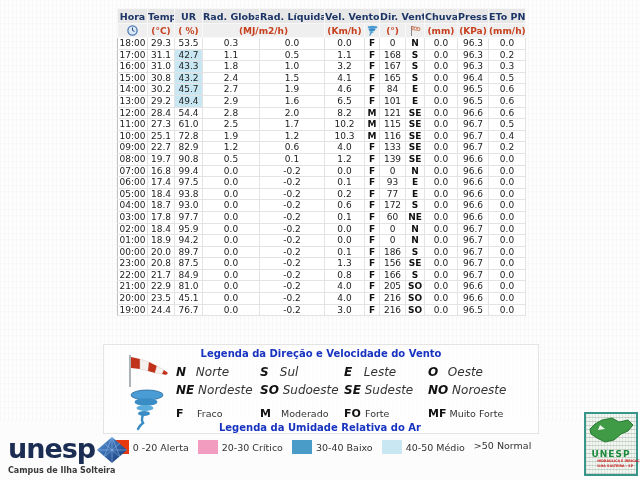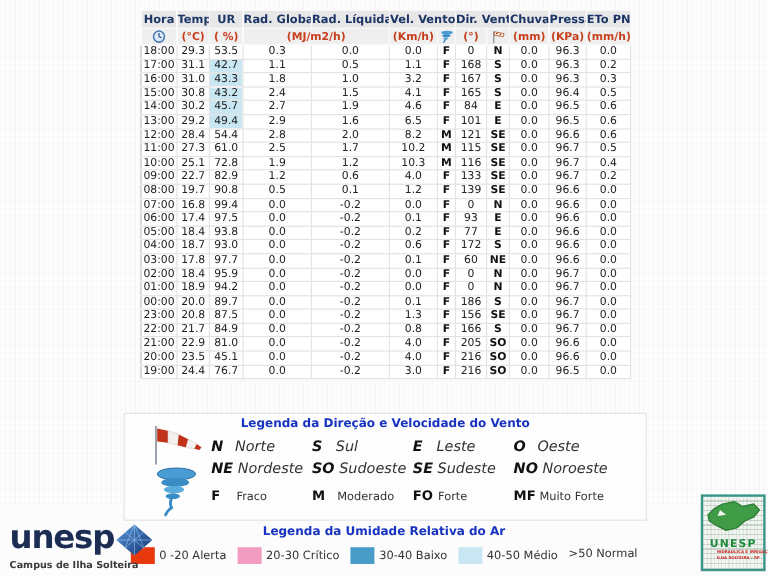--- a/index.html
+++ b/index.html
@@ -39,21 +39,21 @@
   .tornado-icon{position:absolute;left:24px;top:44px;}
   .dir-row{position:absolute;left:72px;display:flex;}
   .dir-row .entry{width:84px;font-size:12px;color:#333;font-style:italic;}
   .dir-row .entry b{color:#111;display:inline-block;min-width:16px;}
   .row1{top:20px;} .row2{top:38px;}
   .speed-row{position:absolute;left:72px;top:62px;display:flex;}
   .speed-row .entry{width:84px;font-size:9.5px;color:#333;}
   .speed-row .entry b{color:#111;font-size:11px;display:inline-block;min-width:18px;}
 
   
-  .hum-legend{position:absolute;left:103px;top:438px;width:434px;}
+  .hum-legend{position:absolute;left:103px;top:422px;width:434px;}
   .hum-title{text-align:center;color:#1733c0;font-size:10px;font-weight:bold;}
   .hum-items{display:flex;justify-content:center;align-items:flex-start;
      margin-top:7px;gap:9px;}
   .hum-item{display:flex;align-items:center;gap:4px;font-size:9.5px;color:#333;}
   .hum-box{width:20px;height:14px;display:inline-block;}
 
   
   .unesp-logo{position:absolute;left:8px;top:436px;cursor:pointer;}
   .unesp-word{font-size:27px;font-weight:bold;color:#1b2d52;
      letter-spacing:-1px;line-height:26px;display:inline-block;vertical-align:top;}

